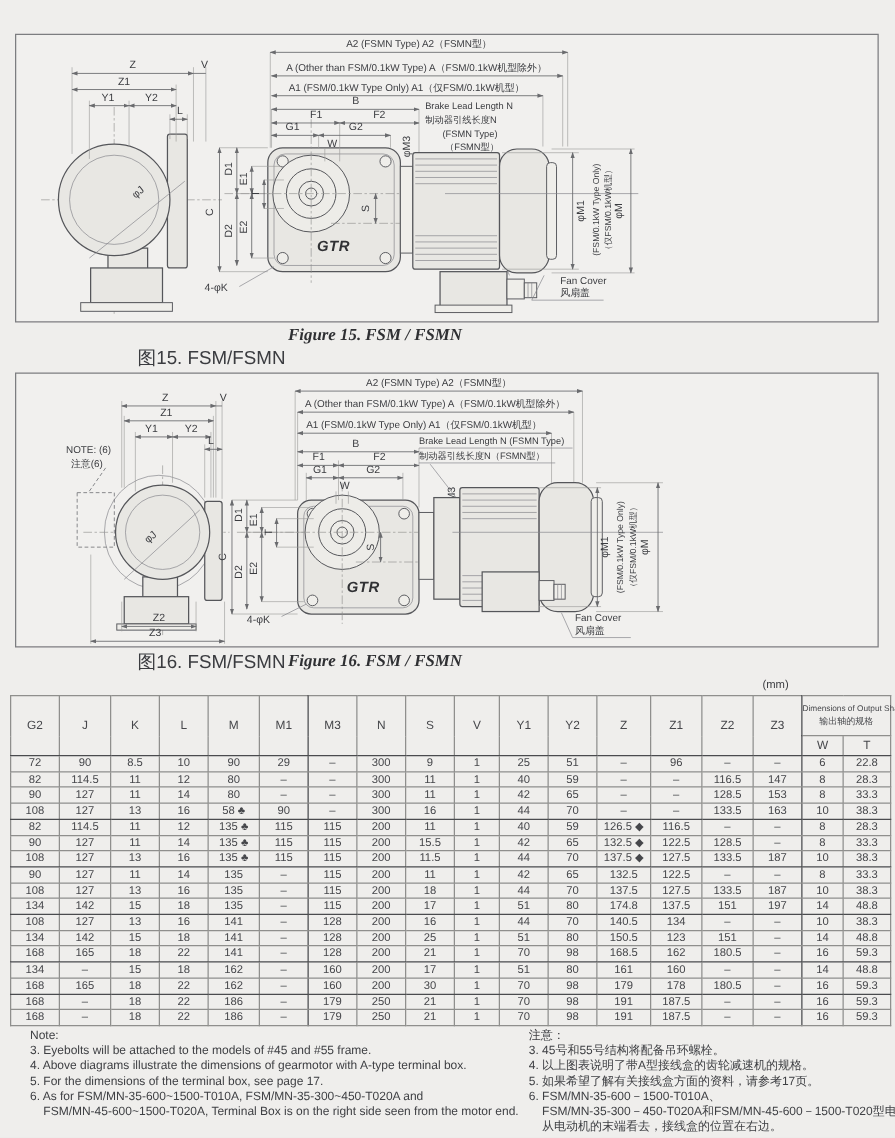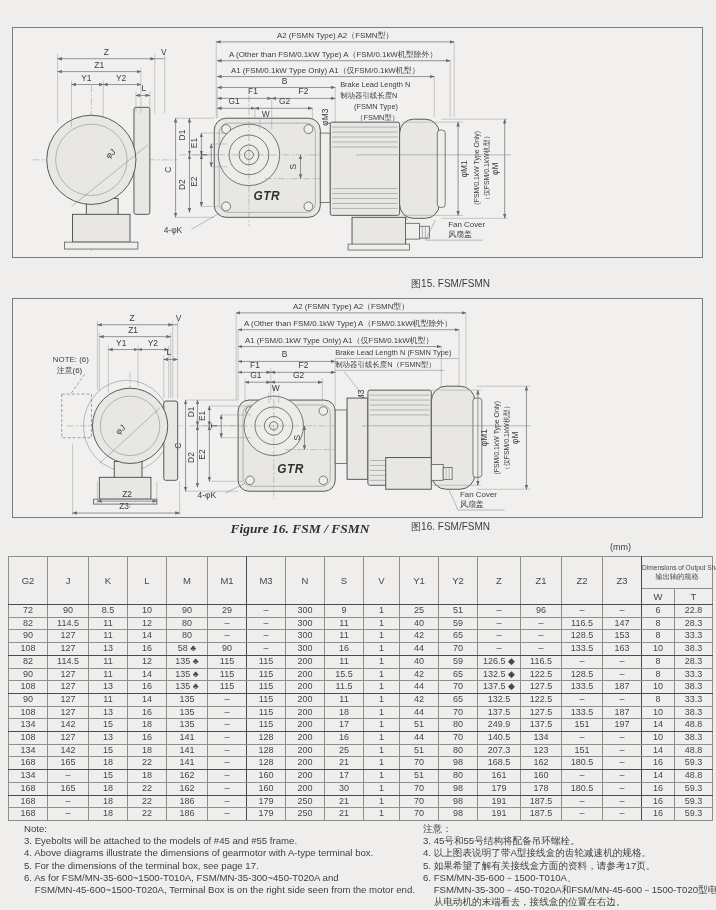--- a/index.html
+++ b/index.html
@@ -14,21 +14,21 @@
   .gtr{font-style:italic;font-weight:700;font-size:12px;letter-spacing:.5px;fill:#303134}
   .body{fill:#e8e7e3;stroke:#55565a;stroke-width:1}
   .body2{fill:#efeeea;stroke:#5b5c60;stroke-width:.8}
   .ring{fill:#edece8;stroke:#55565a;stroke-width:.8}
   .thin{stroke:#84858a;stroke-width:.55;fill:none}
   .ext{stroke:#9a9a98;stroke-width:.5;fill:none}
   .dim{stroke:#6a6b6e;stroke-width:.7;fill:none}
   .cl{stroke:#8e8e8c;stroke-width:.5;stroke-dasharray:7 2 2 2;fill:none}
   .dsh{stroke:#77787c;stroke-width:.7;stroke-dasharray:3 2;fill:none}
   .caption-en{position:absolute;left:110px;width:380px;text-align:center;font-family:"Liberation Serif",serif;font-style:italic;font-weight:700;font-size:13.5px;color:#2f3033}
-  .caption-zh{position:absolute;left:110px;width:380px;text-align:right;font-size:10px;color:#3b3c40}
+  .caption-zh{position:absolute;left:110px;width:380px;text-align:left;font-size:15px;color:#3b3c40}
   #cap15-en{top:260px}#cap15-zh{top:277px}
   #cap16-en{top:521px}#cap16-zh{top:520px}
   .unit{position:absolute;top:542px;left:610px;width:96px;text-align:left;font-size:9px;color:#3b3c40}
   table.dims{position:absolute;left:8px;top:556px;width:700px;border-collapse:collapse;table-layout:fixed;border:1.5px solid #4a4b4e}
   .dims th,.dims td{border:.8px solid #8f8f8d;text-align:center;vertical-align:middle;padding:0;font-weight:400;color:#46474b}
   .dims th.h1{font-size:9.5px;height:31px}
   .dims th.h2{font-size:9.5px;height:15px;border-bottom:1.4px solid #4a4b4e}
   .dims th.h1:not(.gh){border-bottom:1.4px solid #4a4b4e}
   .dims th.gh{height:31px}
   .gh .sh-en{font-size:6.6px;line-height:8px;white-space:nowrap}
@@ -171,20 +171,21 @@
       </g>
 
       <g>
         <text class="t8" x="437" y="201">Fan Cover</text>
         <text class="t8" x="437" y="211">风扇盖</text>
         <path class="thin" d="M414 214H472 M414 214L424 194"></path>
       </g>
     </svg>
   </div>
 
+  <div class="caption-en" id="cap15-en">Figure 15. FSM / FSMN</div>
   <div class="caption-zh" id="cap15-zh">图15. FSM/FSMN</div>
 
   <div class="figbox" id="fig16-box">
     <svg viewBox="0 0 689 218" width="687" height="216">
 
       <g>
         <path class="cl" d="M52 128H170 M116 74V212"></path>
         <ellipse class="thin" cx="113" cy="128" rx="44" ry="46"></ellipse>
         <rect class="body" x="150" y="103" width="14" height="80" rx="2"></rect>
         <rect class="body" x="100" y="164" width="28" height="18"></rect>
@@ -556,21 +557,21 @@
           <td>15</td>
           <td>18</td>
           <td>135</td>
           <td>–</td>
           <td>115</td>
           <td>200</td>
           <td>17</td>
           <td>1</td>
           <td>51</td>
           <td>80</td>
-          <td>249.9</td>
+          <td>174.8</td>
           <td>137.5</td>
           <td>151</td>
           <td>197</td>
           <td>14</td>
           <td>48.8</td>
         </tr>
         <tr>
           <td>108</td>
           <td>127</td>
           <td>13</td>
@@ -596,21 +597,21 @@
           <td>15</td>
           <td>18</td>
           <td>141</td>
           <td>–</td>
           <td>128</td>
           <td>200</td>
           <td>25</td>
           <td>1</td>
           <td>51</td>
           <td>80</td>
-          <td>207.3</td>
+          <td>150.5</td>
           <td>123</td>
           <td>151</td>
           <td>–</td>
           <td>14</td>
           <td>48.8</td>
         </tr>
         <tr class="group-end">
           <td>168</td>
           <td>165</td>
           <td>18</td>

